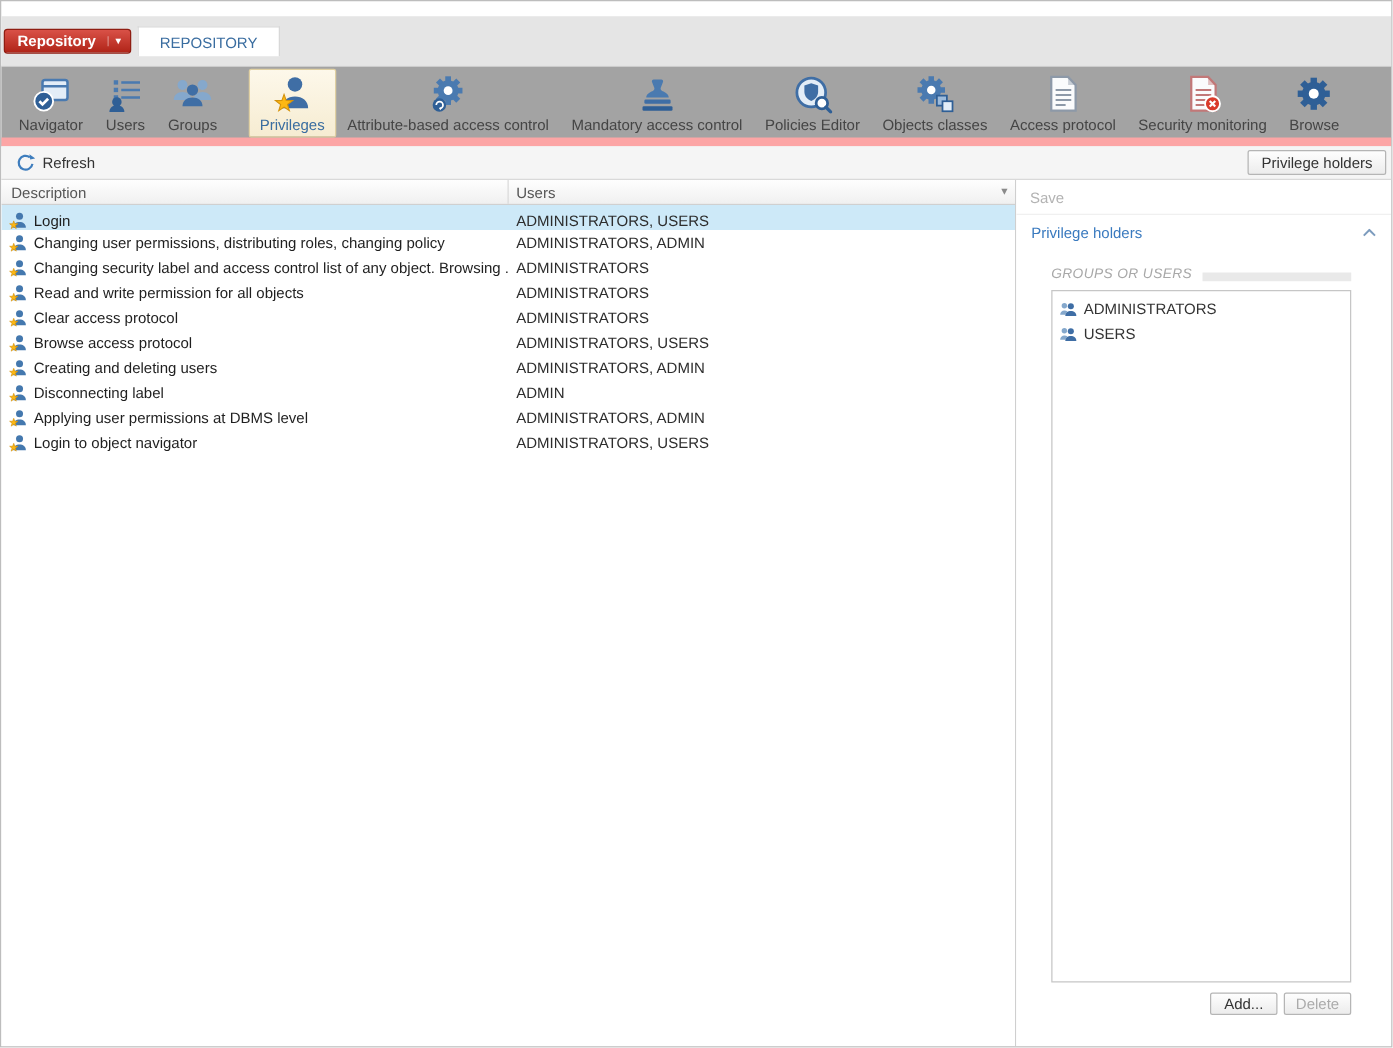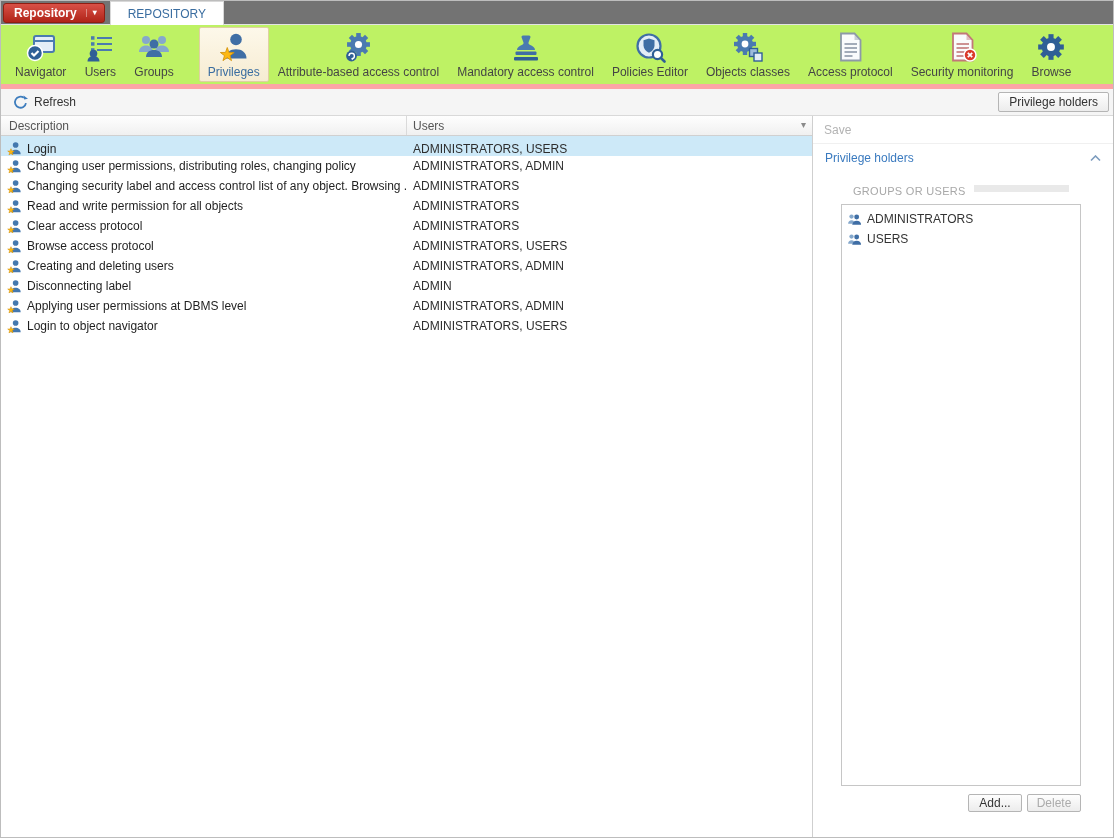--- a/index.html
+++ b/index.html
@@ -1,37 +1,37 @@
 <!DOCTYPE html>
 <html><head>
 <meta charset="utf-8">
 <style>
   * { box-sizing: border-box; margin: 0; padding: 0; }
   body { background:#dcdcdc; font-family:"Liberation Sans", sans-serif; }
   .app { width:1114px; height:838px; background:#fff; border:1px solid #bdbdbd;
          display:flex; flex-direction:column; overflow:hidden; }
 
   
-  .tabstrip { height:24px; background:#737373; display:flex; align-items:center;
-              padding-left:2px; position:relative; flex:0 0 auto; }
+  .tabstrip { height:40px; background:#e5e5e5; display:flex; align-items:center;
+              padding-left:2px; position:relative; flex:0 0 auto;margin-top:12px; }
   .tabstrip::after { content:""; position:absolute; left:0; right:0; bottom:0;
               height:1px; background:#e3e3e3; }
   .repo-btn { display:flex; align-items:center; height:20px; padding:0 7px 0 10px;
               background:linear-gradient(#d95147,#b02418); border:1px solid #8f1d12;
               border-radius:3px; color:#fff; font-size:12px; font-weight:bold; cursor:pointer; }
   .repo-btn .lbl { padding-right:9px; }
   .repo-arrow { border-left:1px solid rgba(255,255,255,.4); padding-left:6px;
               font-size:8px; line-height:1; }
   .tab-active { position:relative; z-index:1; height:24px; margin-left:5px; display:flex;
               align-items:center; padding:0 17px; background:#fff; border:1px solid #d8d8d8;
               border-bottom:none; color:#3a6da0; font-size:12px; cursor:pointer; }
 
   
-  .ribbon { height:64px; background:#bef264; border-bottom:5px solid #fca5a5;
-            display:flex; align-items:flex-end; padding:2px 2px 2px 5px; flex:0 0 auto; }
+  .ribbon { height:64px; background:#a3a3a3; border-bottom:7px solid #fca5a5;
+            display:flex; align-items:flex-start; padding:2px 2px 2px 5px; flex:0 0 auto; }
   .ribbon-item { display:flex; flex-direction:column; align-items:center;
             padding:3px 8px 2px; border:1px solid transparent; border-radius:2px; cursor:pointer; }
   .ribbon-item.selected { background:linear-gradient(#fdf8ea,#f6ecd2); border-color:#e0d0a2;margin-left:16px; }
   .icon32 { width:32px; height:32px; margin-bottom:2px; flex:0 0 auto; }
   .rb-label { font-size:12px; color:#454545; white-space:nowrap; }
   .ribbon-item.selected .rb-label { color:#3a6da0; }
 
   
   .actionbar { height:27px; background:#f5f5f5; border-bottom:1px solid #d9d9d9;
             display:flex; align-items:center; padding:0 4px; flex:0 0 auto; }
@@ -62,21 +62,21 @@
   .pico { width:15px; height:15px; flex:0 0 15px; }
 
   
   .side { flex:1; display:flex; flex-direction:column; background:#fff; overflow:hidden; }
   .save-row { height:28px; flex:0 0 28px; display:flex; align-items:center;
           padding-left:11px; color:#b3b3b3; font-size:12px; border-bottom:1px solid #f0f0f0; cursor:pointer; }
   .section-header { height:28px; flex:0 0 28px; display:flex; align-items:center;
           padding:0 12px; color:#3a7abf; font-size:12px; cursor:pointer; }
   .section-header .chev { margin-left:auto; display:flex; }
   .panel-body { flex:1; display:flex; flex-direction:column; padding:4px 32px 0 28px; overflow:hidden; }
-  .group-row { display:flex; align-items:flex-start; margin:9px 12px 7px; }
+  .group-row { display:flex; align-items:flex-end; margin:9px 0 7px;font-style:italic; }
   .group-label { font-size:11px; color:#a8a8a8; white-space:nowrap; letter-spacing:.3px; }
   .group-filler { flex:1; height:7px; background:#e9e9e9; margin-left:8px; }
   .listbox { flex:1; border:1px solid #c6c6c6; background:#fff; padding:4px 1px; margin-bottom:8px; overflow:auto; }
   .list-item { height:20px; display:flex; align-items:center; gap:5px; padding-left:4px;
           font-size:12px; color:#333; cursor:pointer; }
   .list-ico { width:15px; height:15px; flex:0 0 15px; }
   .panel-buttons { flex:0 0 auto; display:flex; justify-content:flex-end; gap:5px; margin-bottom:25px; }
   .btn { min-width:54px; height:18px; font-family:inherit; font-size:12px; color:#333;
           background:linear-gradient(#fefefe,#ececec); border:1px solid #b5b5b5;
           border-radius:2px; cursor:pointer; }

